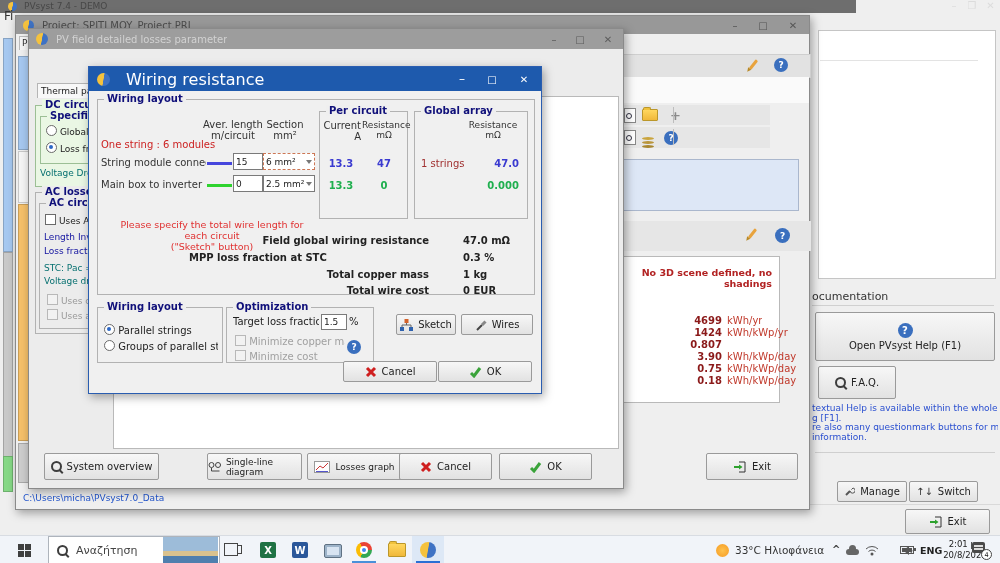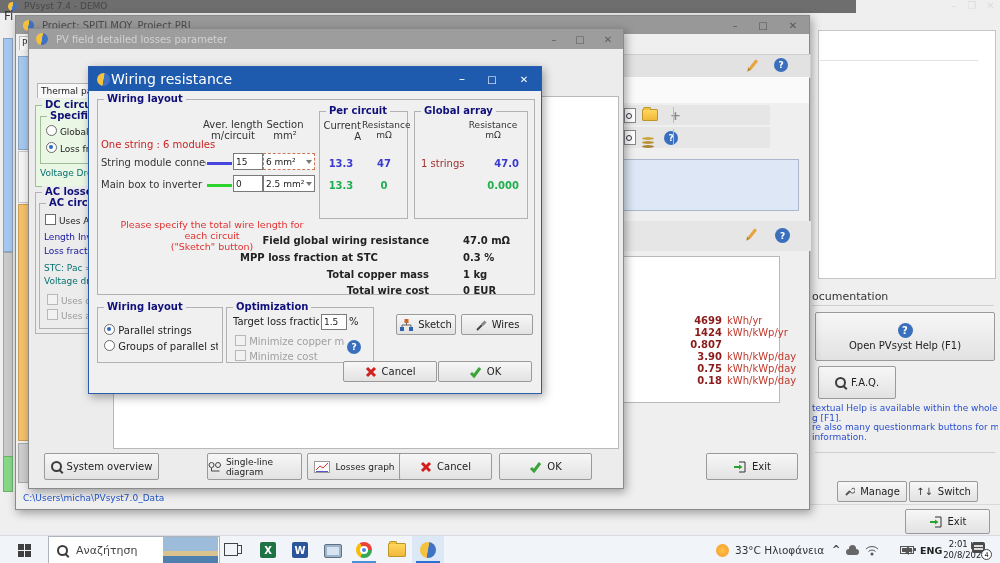--- a/index.html
+++ b/index.html
@@ -159,20 +159,24 @@
     </div>
 
     <div class="a" style="left:603px;top:143px;width:178px;height:50px;background:#dde7f6;border:1px solid #aab7cd;"></div>
 
     <div class="a" style="left:605px;top:205px;width:190px;height:30px;background:#e6e6e6;">
       <span class="pencil" style="left:130px;top:7px;"></span>
       <span class="q" style="position:absolute;left:154px;top:7px;width:15px;height:15px;font-size:9px;"></span>
     </div>
 
     <div class="a" style="left:605px;top:240px;width:157px;height:145px;background:#fff;border:1px solid #b9b9b9;">
+      <div class="a" style="left:8px;top:10px;width:142px;text-align:right;color:#b22222;font-weight:bold;font-size:9.5px;">
+        <div>No 3D scene defined, no</div>
+        <div>shadings</div>
+      </div>
       <div class="a" style="left:0;top:58px;width:100px;text-align:right;font-weight:bold;color:#8b1a1a;"><span>4699</span></div>
       <div class="a nw" style="left:105px;top:58px;color:#c0392b;">kWh/yr</div>
       <div class="a" style="left:0;top:70px;width:100px;text-align:right;font-weight:bold;color:#8b1a1a;"><span>1424</span></div>
       <div class="a nw" style="left:105px;top:70px;color:#c0392b;">kWh/kWp/yr</div>
       <div class="a" style="left:0;top:82px;width:100px;text-align:right;font-weight:bold;color:#8b1a1a;"><span>0.807</span></div>
       <div class="a" style="left:0;top:94px;width:100px;text-align:right;font-weight:bold;color:#8b1a1a;"><span>3.90</span></div>
       <div class="a nw" style="left:105px;top:94px;color:#c0392b;">kWh/kWp/day</div>
       <div class="a" style="left:0;top:106px;width:100px;text-align:right;font-weight:bold;color:#8b1a1a;"><span>0.75</span></div>
       <div class="a nw" style="left:105px;top:106px;color:#c0392b;">kWh/kWp/day</div>
       <div class="a" style="left:0;top:118px;width:100px;text-align:right;font-weight:bold;color:#8b1a1a;"><span>0.18</span></div>
@@ -274,21 +278,21 @@
       <svg width="13" height="12">
           <path d="M2 7 L5 10 L11 2" stroke="#3aa33a" stroke-width="3" fill="none"></path>
         </svg>
       <span>OK</span>
     </div>
   </div>
 
   <div class="win" style="left:88px;top:66px;width:452px;height:326px;border:1px solid #2a5db0;background:#f0f0f0;">
     <div class="a" style="left:0;top:0;width:452px;height:24px;background:#1e5aad;display:flex;align-items:center;">
       <span class="pvico" style="width:13px;height:13px;margin-left:8px;"></span>
-      <span class="nw" style="margin-left:1px;font-size:14px;color:#fff;">Wiring resistance</span>
+      <span class="nw" style="margin-left:16px;font-size:16px;color:#fff;">Wiring resistance</span>
       <span style="flex:1"></span>
       <span class="wc" style="width:30px;color:#fff;font-size:12px;">–</span>
       <span class="wc" style="width:30px;color:#fff;">□</span>
       <span class="wc" style="width:34px;color:#fff;font-weight:bold;">✕</span>
     </div>
 
     <div class="gbox" style="left:8px;top:32px;width:436px;height:194px;">
       <span class="glabel">Wiring layout</span>
     </div>
 
@@ -351,21 +355,21 @@
         <span class="chev"></span>
     </div>
 
     <div class="a" style="left:20px;top:152px;width:206px;text-align:center;color:#e03131;font-size:9.5px;line-height:11px;">
       <div>Please specify the total wire length for each circuit</div>
       <div>("Sketch" button)</div>
     </div>
 
     <div class="a" style="left:100px;top:168px;width:240px;text-align:right;font-weight:bold;color:#222;">Field global wiring resistance</div>
     <div class="a" style="left:374px;top:168px;width:66px;font-weight:bold;color:#222;">47.0 mΩ</div>
-    <div class="a" style="left:100px;top:185px;width:240px;text-align:center;font-weight:bold;color:#222;">MPP loss fraction at STC</div>
+    <div class="a" style="left:100px;top:185px;width:240px;text-align:left;font-weight:bold;color:#222;">MPP loss fraction at STC</div>
     <div class="a" style="left:374px;top:185px;width:66px;font-weight:bold;color:#222;">0.3 %</div>
     <div class="a" style="left:100px;top:202px;width:240px;text-align:right;font-weight:bold;color:#222;">Total copper mass</div>
     <div class="a" style="left:374px;top:202px;width:66px;font-weight:bold;color:#222;">1 kg</div>
     <div class="a" style="left:100px;top:218px;width:240px;text-align:right;font-weight:bold;color:#222;">Total wire cost</div>
     <div class="a" style="left:374px;top:218px;width:66px;font-weight:bold;color:#222;">0 EUR</div>
 
     <div class="gbox" style="left:8px;top:240px;width:124px;height:54px;">
       <span class="glabel">Wiring layout</span>
       <div class="a nw" style="left:6px;top:16px;width:114px;">
         <span class="radio sel"></span>

